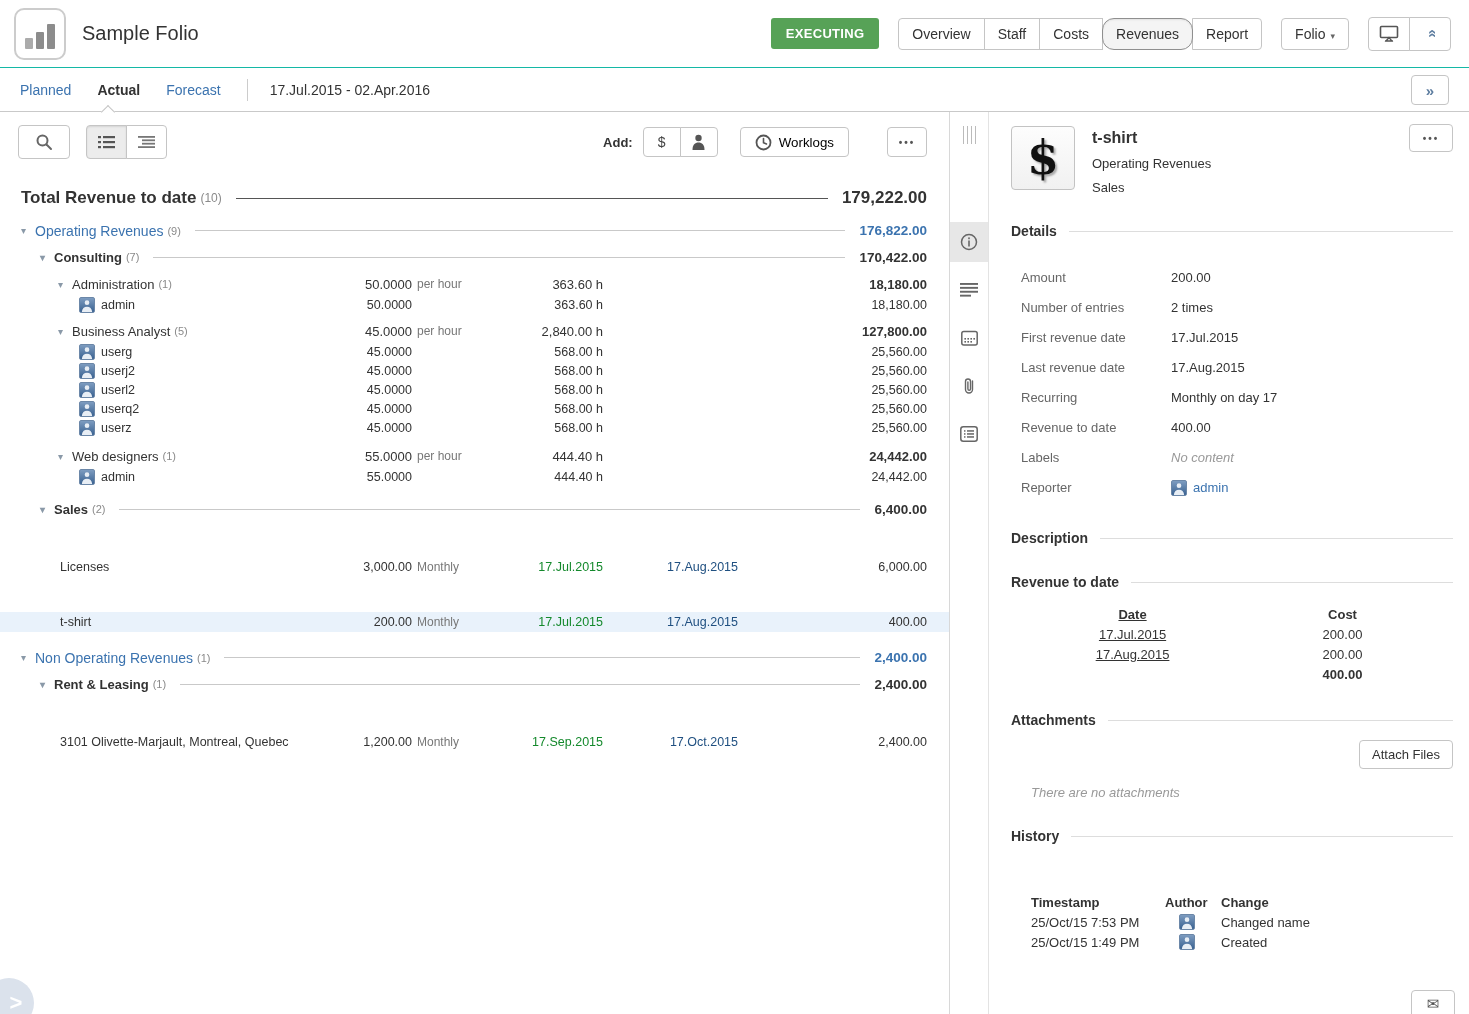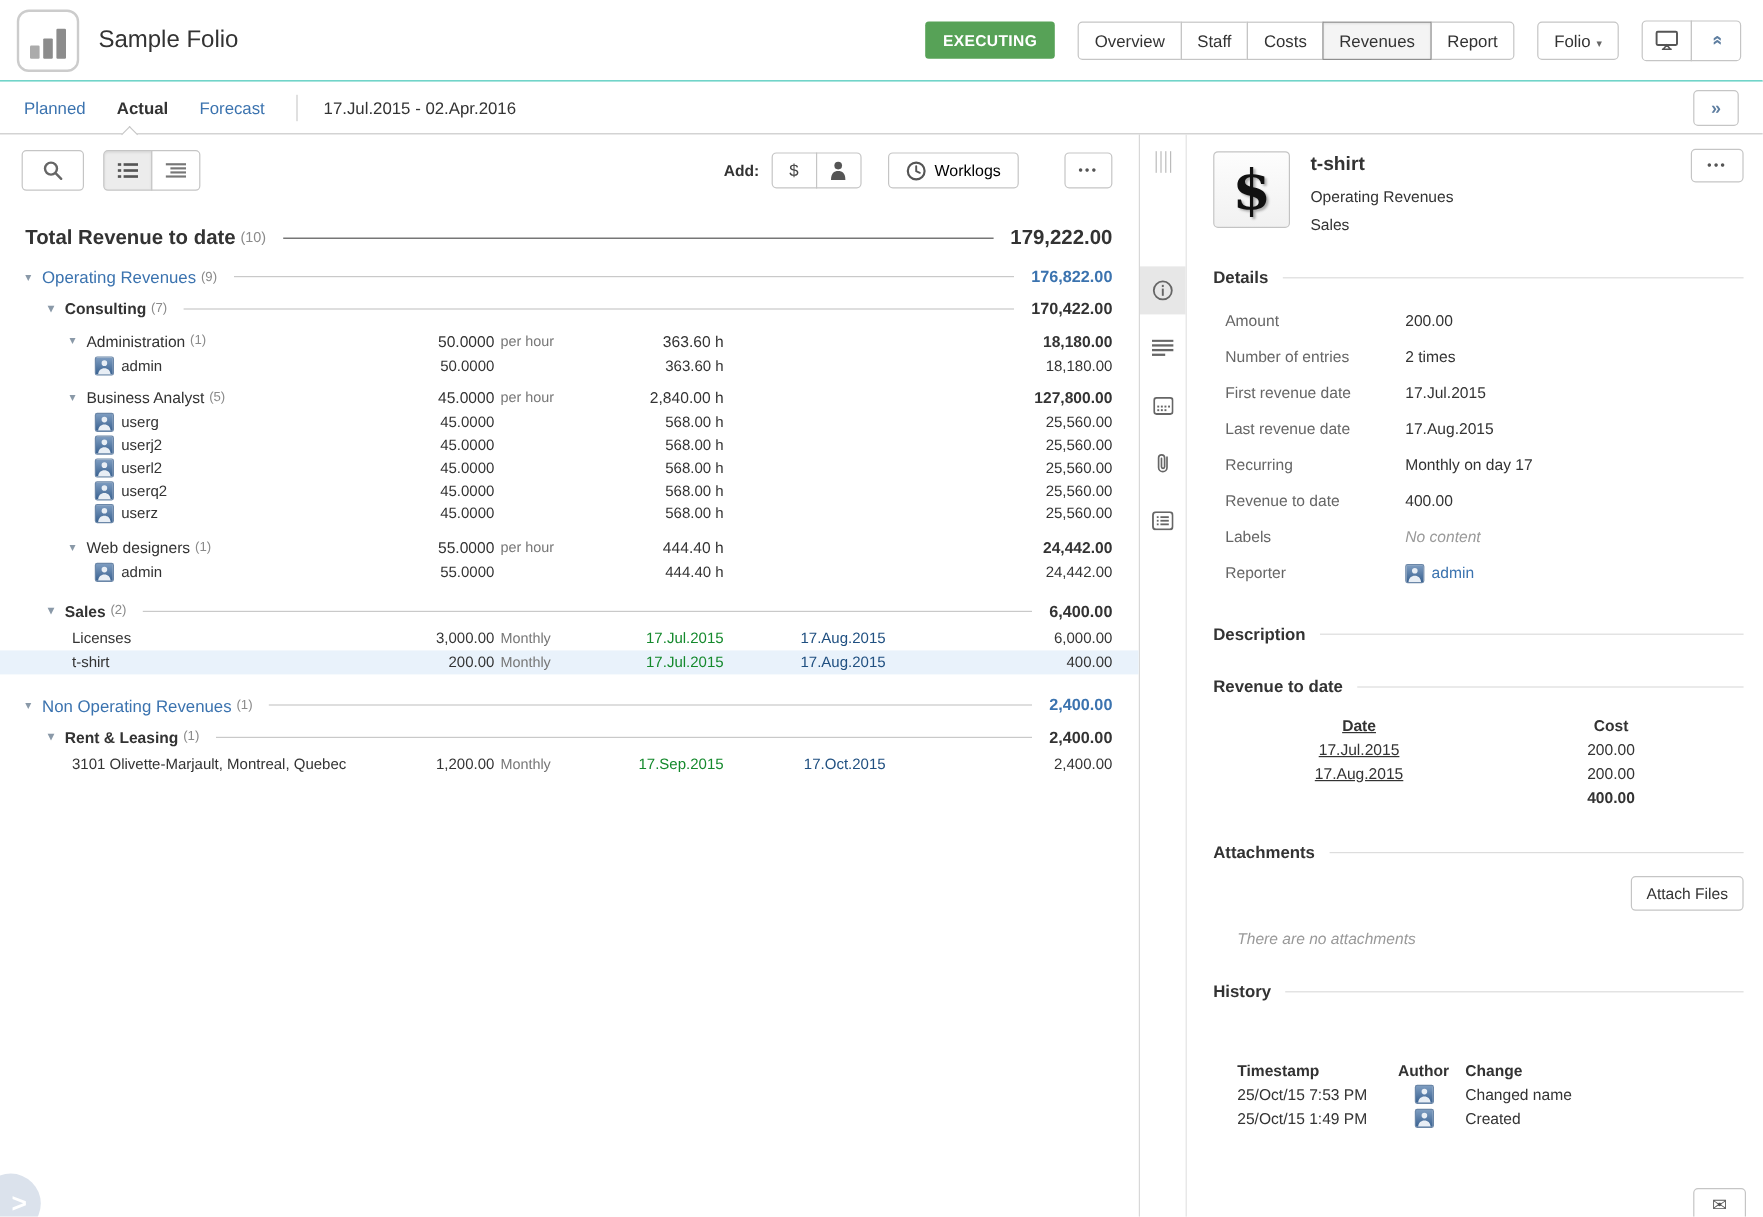--- a/index.html
+++ b/index.html
@@ -19,21 +19,21 @@
   .hdr-right { margin-left:auto; display:flex; align-items:center; gap:19px; }
   .status-badge { background:#57a257; color:#fff; font-weight:bold; font-size:13px;
     padding:8px 15px; border-radius:3px; letter-spacing:.3px; }
   .btn { background:#fff; border:1px solid #c5c5c5; border-radius:4px; color:#333;
     font-size:14px; padding:7px 13px; cursor:pointer; white-space:nowrap; }
   .btn-group { display:flex; }
   .btn-group .btn { border-radius:0; margin-left:-1px; }
   .btn-group .btn:first-child { border-radius:4px 0 0 4px; margin-left:0; }
   .btn-group .btn:last-child { border-radius:0 4px 4px 0; }
   .btn.active { border-color:#8f8f8f; background:#f4f4f4; position:relative; z-index:2;
-    box-shadow:inset 0 1px 2px rgba(0,0,0,.08); }
+    box-shadow:inset 0 1px 2px rgba(0,0,0,.08);border-radius:12px; }
   .caret { font-size:9px; color:#666; margin-left:5px; }
   .icon-btn { width:42px; display:flex; align-items:center; justify-content:center; height:34px; }
   .chev { color:#5e7ea0; font-weight:bold; font-size:15px; }
   .up { display:inline-block; transform:rotate(-90deg); }
 
   
   .sub-header { height:44px; border-bottom:1px solid #c9c9c9; display:flex; align-items:center;
     padding:0 20px; position:relative; background:#fff; }
   .view-tab { font-size:14px; margin-right:26px; cursor:pointer; color:#3b73af; }
   .view-tab.active { color:#333; font-weight:bold; }
@@ -78,21 +78,21 @@
   .tr-total { height:28px; margin-top:10px; font-size:17px; font-weight:bold; padding-left:21px; }
   .tr-total .rule { border-top:1px solid #555; }
   .tr-total .cnt { font-size:12px; font-weight:normal; }
   .tr-group { height:27px; margin-top:5px; font-size:14px; color:#3b73af; padding-left:21px; }
   .tr-group .val { color:#3b73af; font-weight:bold; font-size:13.5px; }
   .tr-sub { height:26px; font-size:13px; font-weight:bold; padding-left:40px; }
   .tr-sub .val { font-weight:bold; font-size:13.5px; }
   .tr-sub .cnt { font-weight:normal; }
   .tr-role { height:22px; margin-top:3px; padding-left:58px; font-size:13px; }
   .tr-user { height:19px; padding-left:79px; font-size:12.5px; }
-  .tr-item { height:20px; padding-left:60px; font-size:12.5px; }
+  .tr-item { height:20px; padding-left:60px; font-size:12.5px;margin-top:35px; }
   .tr-item.hl { background:#e9f2fb; }
   .c { position:absolute; top:0; height:100%; display:flex; align-items:center; }
   .c-rate { left:237px; width:175px; justify-content:flex-end; }
   .c-suf  { left:417px; width:70px; color:#777; font-size:12px; }
   .c-a    { left:470px; width:133px; justify-content:flex-end; }
   .c-b    { left:604px; width:134px; justify-content:flex-end; }
   .c-val  { right:22px; justify-content:flex-end; }
   .bold { font-weight:bold; }
   .d-green { color:#14892c; }
   .d-navy { color:#205081; }
@@ -540,21 +540,21 @@
         <div class="rp-subtitle">Sales</div>
       </div>
       <button class="btn rp-more">•••</button>
     </div>
 
     <div class="sec">
       <div class="sec-h">
           <span>Details</span>
           <span class="hl"></span>
         </div>
-      <div style="margin-top:14px;">
+      <div style="margin-top:24px;">
         <div class="dt-row">
           <span class="dt-label">Amount</span>
           <span class="dt-value">200.00</span>
         </div>
         <div class="dt-row">
           <span class="dt-label">Number of entries</span>
           <span class="dt-value">2 times</span>
         </div>
         <div class="dt-row">
           <span class="dt-label">First revenue date</span>

